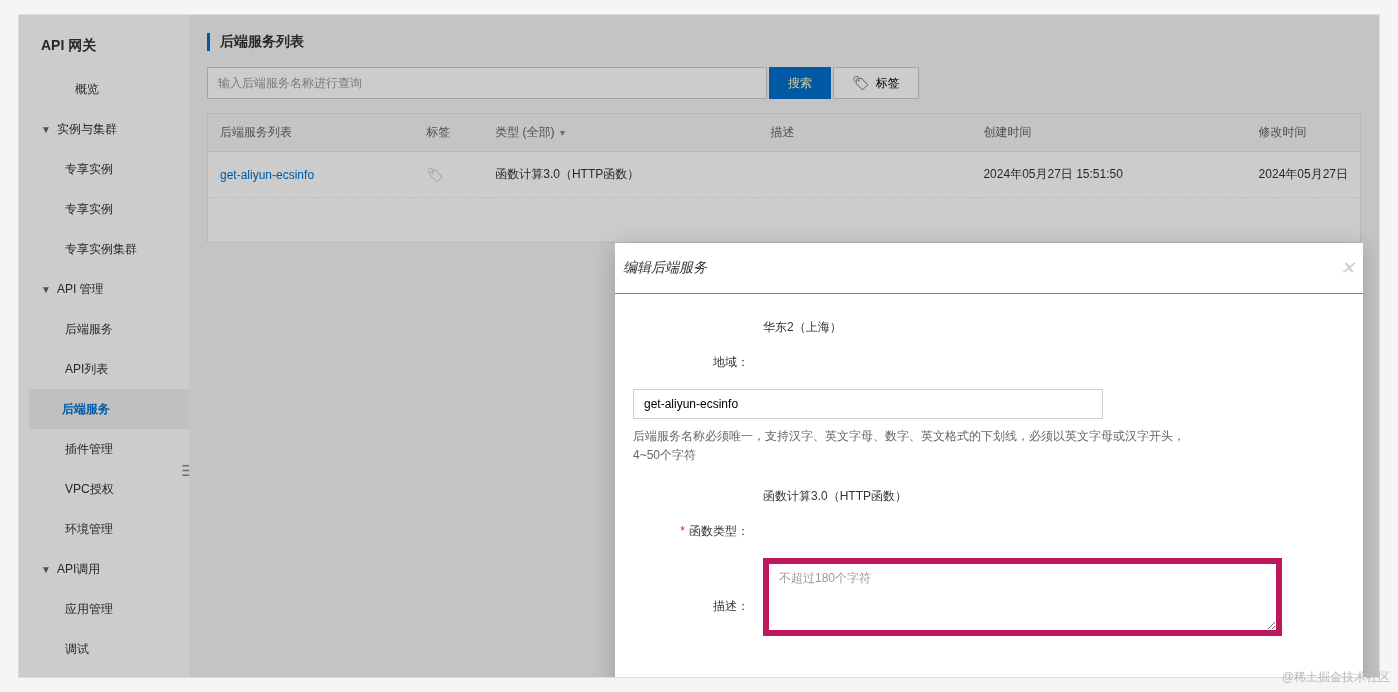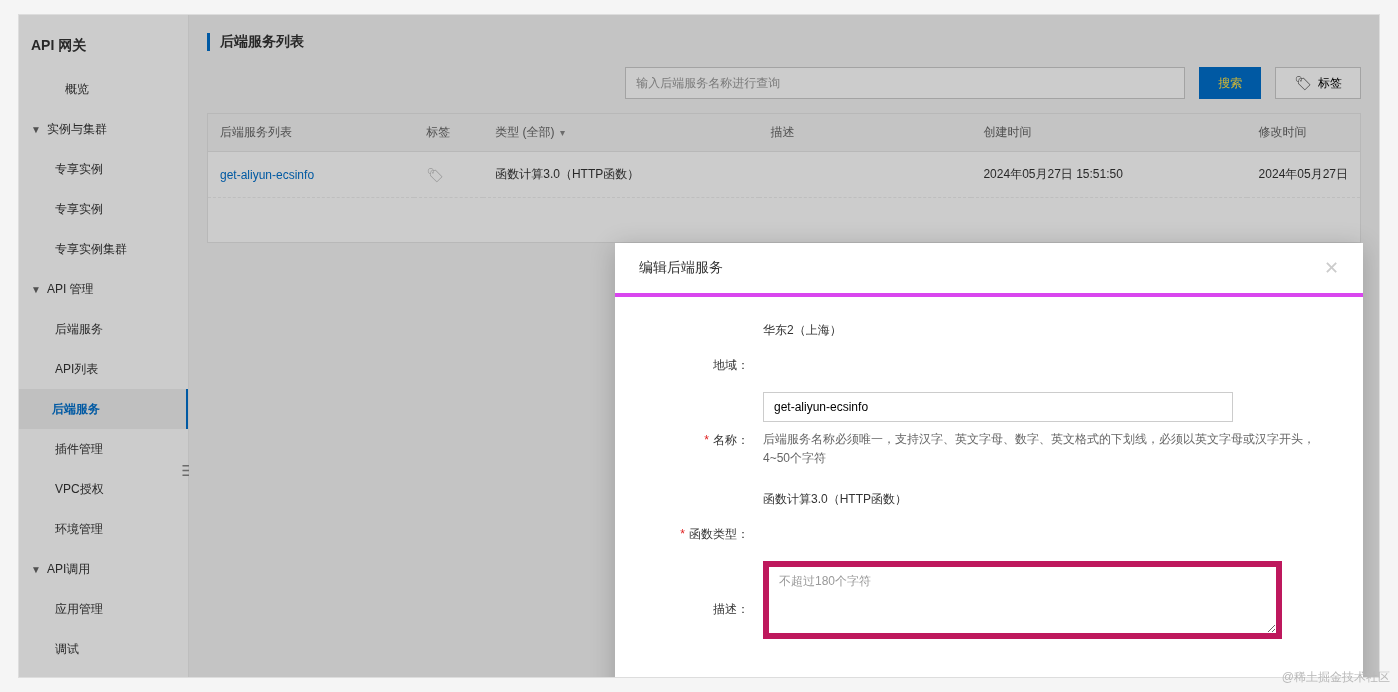--- a/index.html
+++ b/index.html
@@ -12,21 +12,21 @@
     height: 692px;
     overflow: hidden;
     position: relative;
   }
   .frame {
     position:absolute; left:18px; top:14px; width:1362px; height:664px;
     background:#fff; border:1px solid #ddd; overflow:hidden;
   }
   
   .sidebar {
-    position:absolute; left:0; top:0; bottom:0; width:170px;
+    position:absolute; left:10px; top:0; bottom:0; width:170px;
     background:#fff; border-right:1px solid #eee;
   }
   .sidebar-title {
     padding:22px 12px 14px 12px; font-size:14px; font-weight:700; color:#333;
   }
   .nav-item {
     display:flex; align-items:center; height:40px; padding:0 12px 0 30px;
     font-size:12px; color:#333; cursor:pointer;
   }
   .nav-item.level1 { padding-left:46px; }
@@ -46,32 +46,32 @@
   .collapse-handle {
     position:absolute; left:159px; top:444px; width:20px; height:24px;
     display:flex; align-items:center; justify-content:center;
     color:#888; font-size:15px; cursor:pointer;
   }
   .section-header {
     border-left:3px solid #0070cc; padding:0 0 0 10px; margin:0 0 16px 18px;
     font-size:14px; font-weight:700; color:#333;
   }
   .toolbar {
-    display:flex; align-items:center; gap:14px; margin:0 18px 14px 18px;justify-content:flex-end;
+    display:flex; align-items:center; gap:2px; margin:0 18px 14px 18px;
   }
   .search-input {
     flex:0 0 560px; height:32px; border:1px solid #ccc; background:#fff;
     padding:0 10px; font-size:12px; color:#333;
   }
   .search-input::placeholder { color:#999; }
   .btn {
     height:32px; padding:0 18px; border:1px solid #ccc; background:#fff;
     font-size:12px; cursor:pointer; display:inline-flex; align-items:center; gap:6px;
   }
-  .btn.primary { background:#0070cc; border-color:#0070cc; color:#fde047; }
+  .btn.primary { background:#0070cc; border-color:#0070cc; color:#fef9c3; }
   .btn .tag-ico { font-size:14px; color:#555; }
   
   .table-wrap {
     margin:0 18px; border:1px solid #e6e6e6; background:#fff;
   }
   table { width:100%; border-collapse:collapse; font-size:12px; }
   thead th {
     background:#f5f5f5; text-align:left; font-weight:400; color:#666;
     padding:10px 12px; border-bottom:1px solid #e6e6e6; white-space:nowrap;
   }
@@ -84,21 +84,21 @@
   
   .overlay {
     position:absolute; inset:0; background:rgba(0,0,0,0.20);
   }
   .modal {
     position:absolute; left:596px; top:228px; width:748px;
     background:#fff; box-shadow:0 4px 24px rgba(0,0,0,.2);
   }
   .modal-header {
     display:flex; justify-content:space-between; align-items:center;
-    padding:14px 24px; border-bottom:4px solid #d946ef; font-size:14px; color:#333;
+    padding:14px 8px; border-bottom:1px solid #d946ef; font-size:14px; color:#333;font-style:italic;
   }
   .modal-close { color:#ccc; font-size:18px; cursor:pointer; }
   .modal-body { padding:20px 18px 6px 18px; }
   .form-row { display:flex; margin-bottom:18px; }
   .form-label {
     width:130px; text-align:right; padding-right:14px; color:#333;
     padding-top:5px; font-size:12px;margin-top:35px;
   }
   .req { color:#e02020; margin-right:4px; }
   .form-field { flex:1; }
@@ -239,21 +239,20 @@
     <div class="modal-body">
 
       <div class="form-row">
         <div class="form-label"><span>地域：</span></div>
         <div class="form-field">
             <div class="value">华东2（上海）</div>
           </div>
       </div>
 
       <div class="form-row">
-        <div class="form-label"><span class="req">*</span><span>名称：</span></div>
         <div class="form-field">
           <input class="form-input" value="get-aliyun-ecsinfo" style="">
           <div class="form-hint">后端服务名称必须唯一，支持汉字、英文字母、数字、英文格式的下划线，必须以英文字母或汉字开头，4~50个字符</div>
         </div>
       </div>
 
       <div class="form-row">
         <div class="form-label"><span class="req">*</span><span>函数类型：</span></div>
         <div class="form-field">
             <div class="value">函数计算3.0（HTTP函数）</div>

